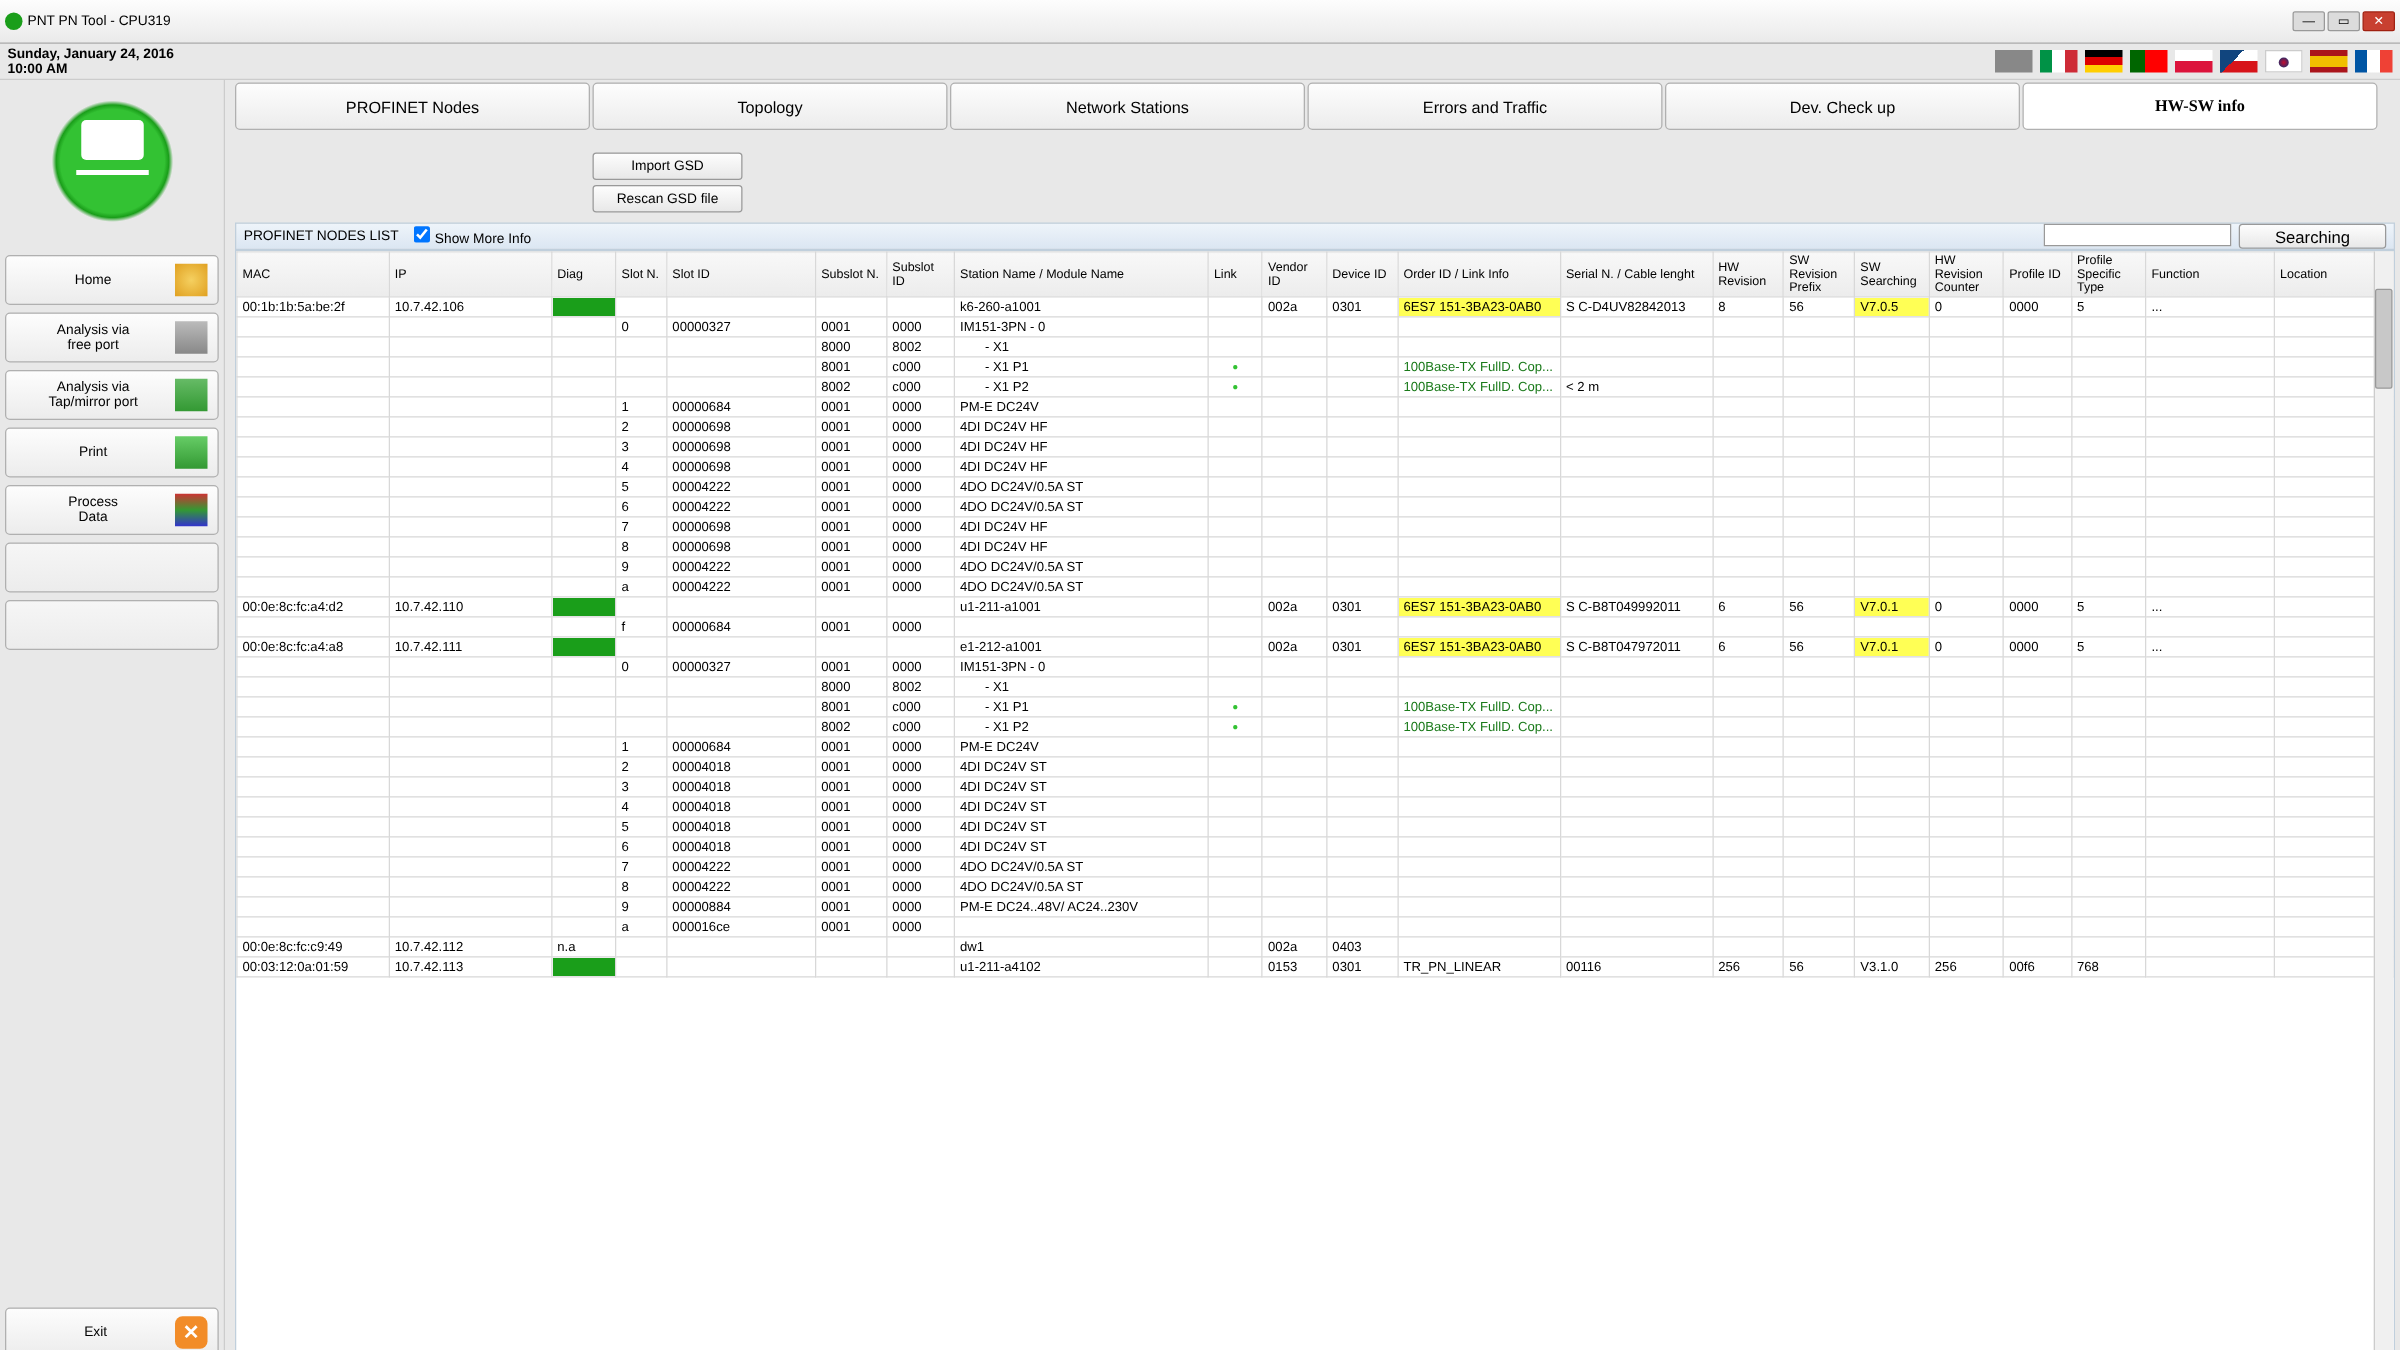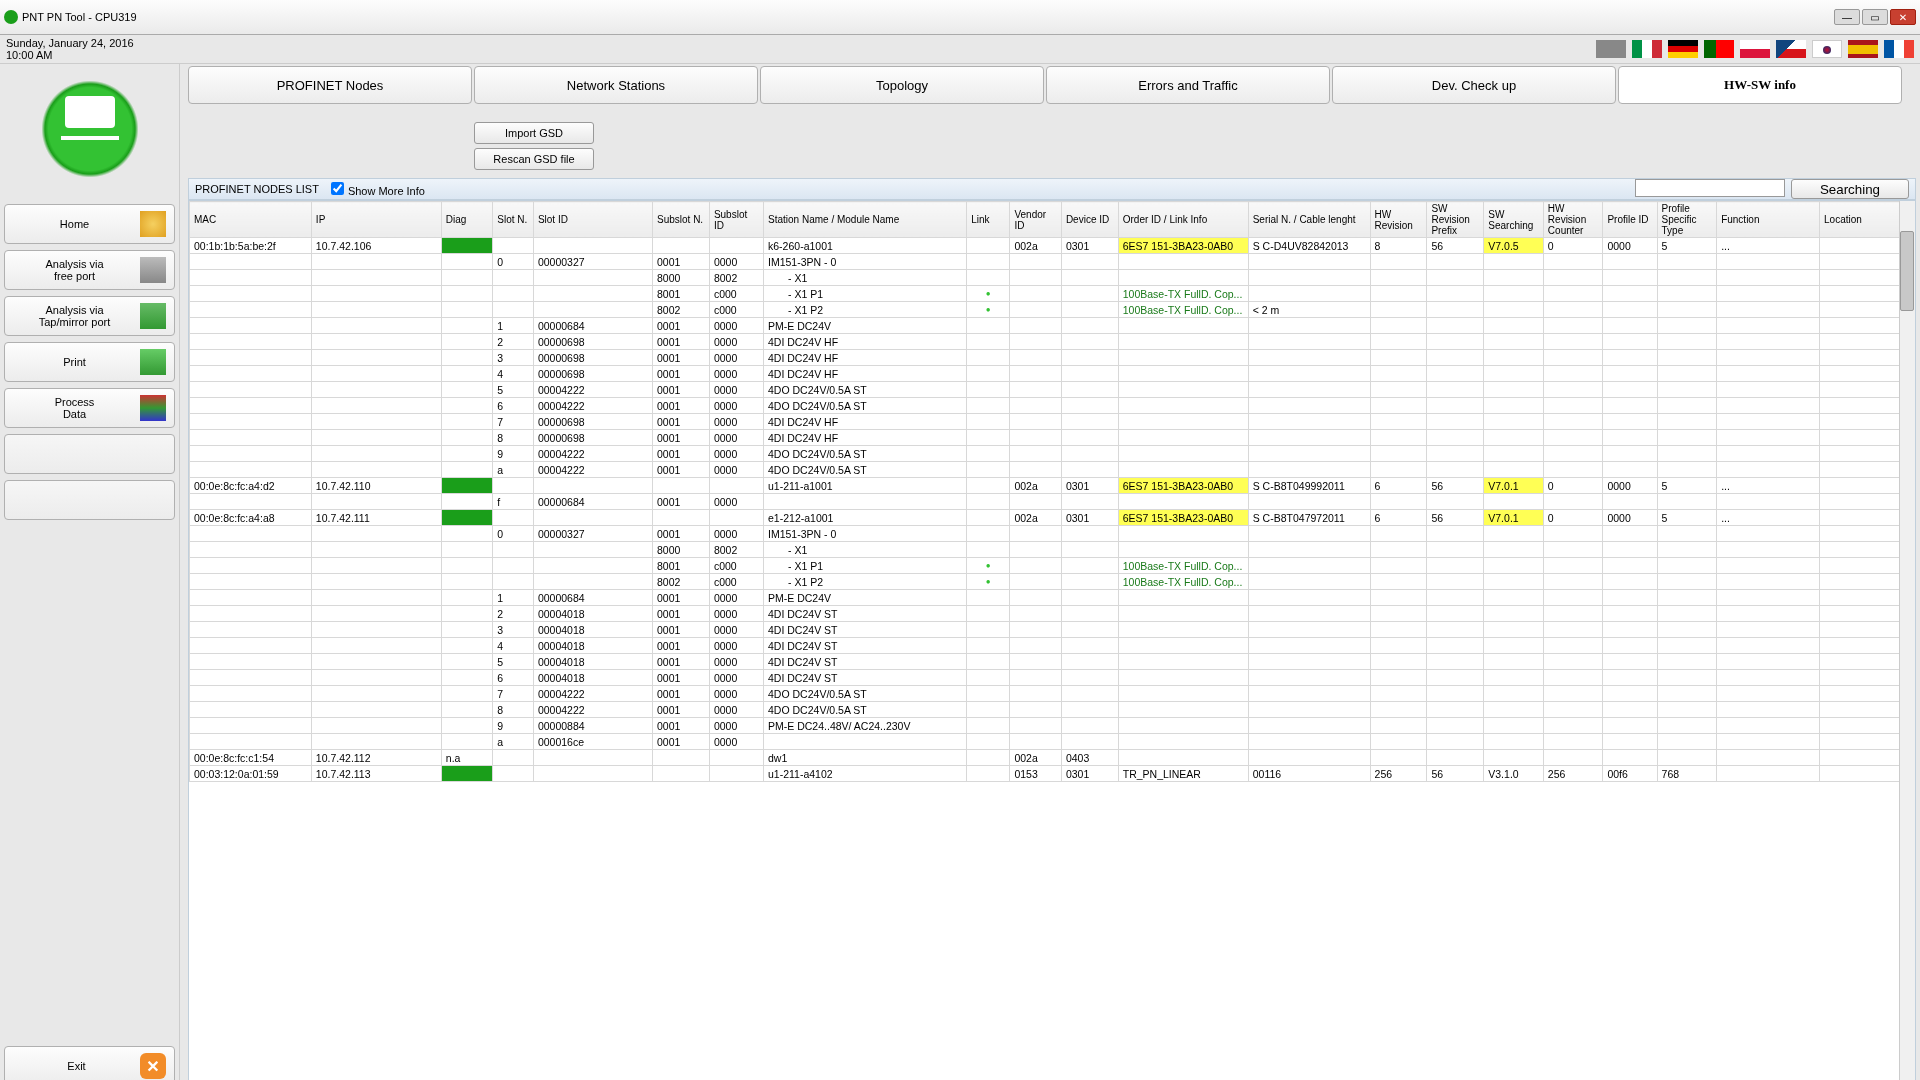--- a/index.html
+++ b/index.html
@@ -4,21 +4,21 @@
 <style>
 * { box-sizing: border-box; margin: 0; padding: 0; }
 body { font-family: Tahoma, Arial, sans-serif; font-size: 11px; background: #e8e8e8; width: 1920px; height: 1080px; overflow: hidden; position: relative; }
 .titlebar { height: 35px; background: linear-gradient(#fdfdfd,#eaeaea); display: flex; align-items: center; padding: 0 4px; border-bottom: 1px solid #aaa; }
 .titlebar .tb-icon { width: 14px; height: 14px; background: #1a9e1a; border-radius: 50%; margin-right: 4px; display:inline-block;}
 .titlebar .title { flex: 0 0 auto; }
 .winbtns { margin-left: auto; display: flex; gap: 2px; }
 .winbtn { width: 26px; height: 16px; background:#dcdcdc; border:1px solid #999; border-radius:2px; display:flex;align-items:center;justify-content:center;font-size:10px;}
 .winbtn.close{background:#c84030;color:#fff;border-color:#a02010;}
 .winbtn.max{background:#dcdcdc;}
-.datetop { padding: 2px 6px; font-size:11px; font-weight:normal; border-bottom:1px solid #ccc; display:flex; align-items:center;gap:44px; }
+.datetop { padding: 2px 6px; font-size:11px; font-weight:bold; border-bottom:1px solid #ccc; display:flex; align-items:center;gap:44px; }
 .flags { margin-left:auto; display:flex; gap:6px; }
 .flag { width:30px; height:18px; display:inline-block; }
 .flag.en{background:linear-gradient(#888,#888);}
 .flag.it{background:linear-gradient(90deg,#009246 33%,#fff 33% 66%,#ce2b37 66%);}
 .flag.de{background:linear-gradient(#000 33%,#dd0000 33% 66%,#ffce00 66%);}
 .flag.pt{background:linear-gradient(90deg,#006600 40%,#ff0000 40%);}
 .flag.pl{background:linear-gradient(#fff 50%,#dc143c 50%);}
 .flag.cz{background:linear-gradient(135deg,#11457e 40%,transparent 40%),linear-gradient(#fff 50%,#d7141a 50%);}
 .flag.kr{background:#fff;border:1px solid #ccc;position:relative;}
 .flag.kr::after{content:"";position:absolute;left:10px;top:5px;width:8px;height:8px;border-radius:50%;background:radial-gradient(#c60c30,#003478);}
@@ -135,22 +135,22 @@
     <div class="sidebtn empty"></div>
     <div class="sidebtn exit">
         <span class="lbl">Exit</span>
         <span class="xicon">✕</span>
       </div>
   </div>
 
   <div class="rightpane">
     <div class="tabbar">
       <div class="tab">PROFINET Nodes</div>
+      <div class="tab">Topology</div>
       <div class="tab">Network Stations</div>
-      <div class="tab">Topology</div>
       <div class="tab">Errors and Traffic</div>
       <div class="tab">Dev. Check up</div>
       <div class="tab active">HW-SW info</div>
     </div>
 
     <div class="toolbar2">
       <div class="gsdbtns">
         <div class="btn small">Import GSD</div>
         <div class="btn small">Rescan GSD file</div>
       </div>
@@ -947,21 +947,21 @@
               <td></td>
               <td></td>
               <td></td>
               <td></td>
               <td></td>
               <td></td>
               <td></td>
               <td></td>
             </tr>
             <tr>
-              <td>00:0e:8c:fc:c1:54</td>
+              <td>00:0e:8c:fc:c9:49</td>
               <td>10.7.42.112</td>
               <td>n.a</td>
               <td></td>
               <td></td>
               <td></td>
               <td></td>
               <td>dw1</td>
               <td></td>
               <td>002a</td>
               <td>0403</td>

